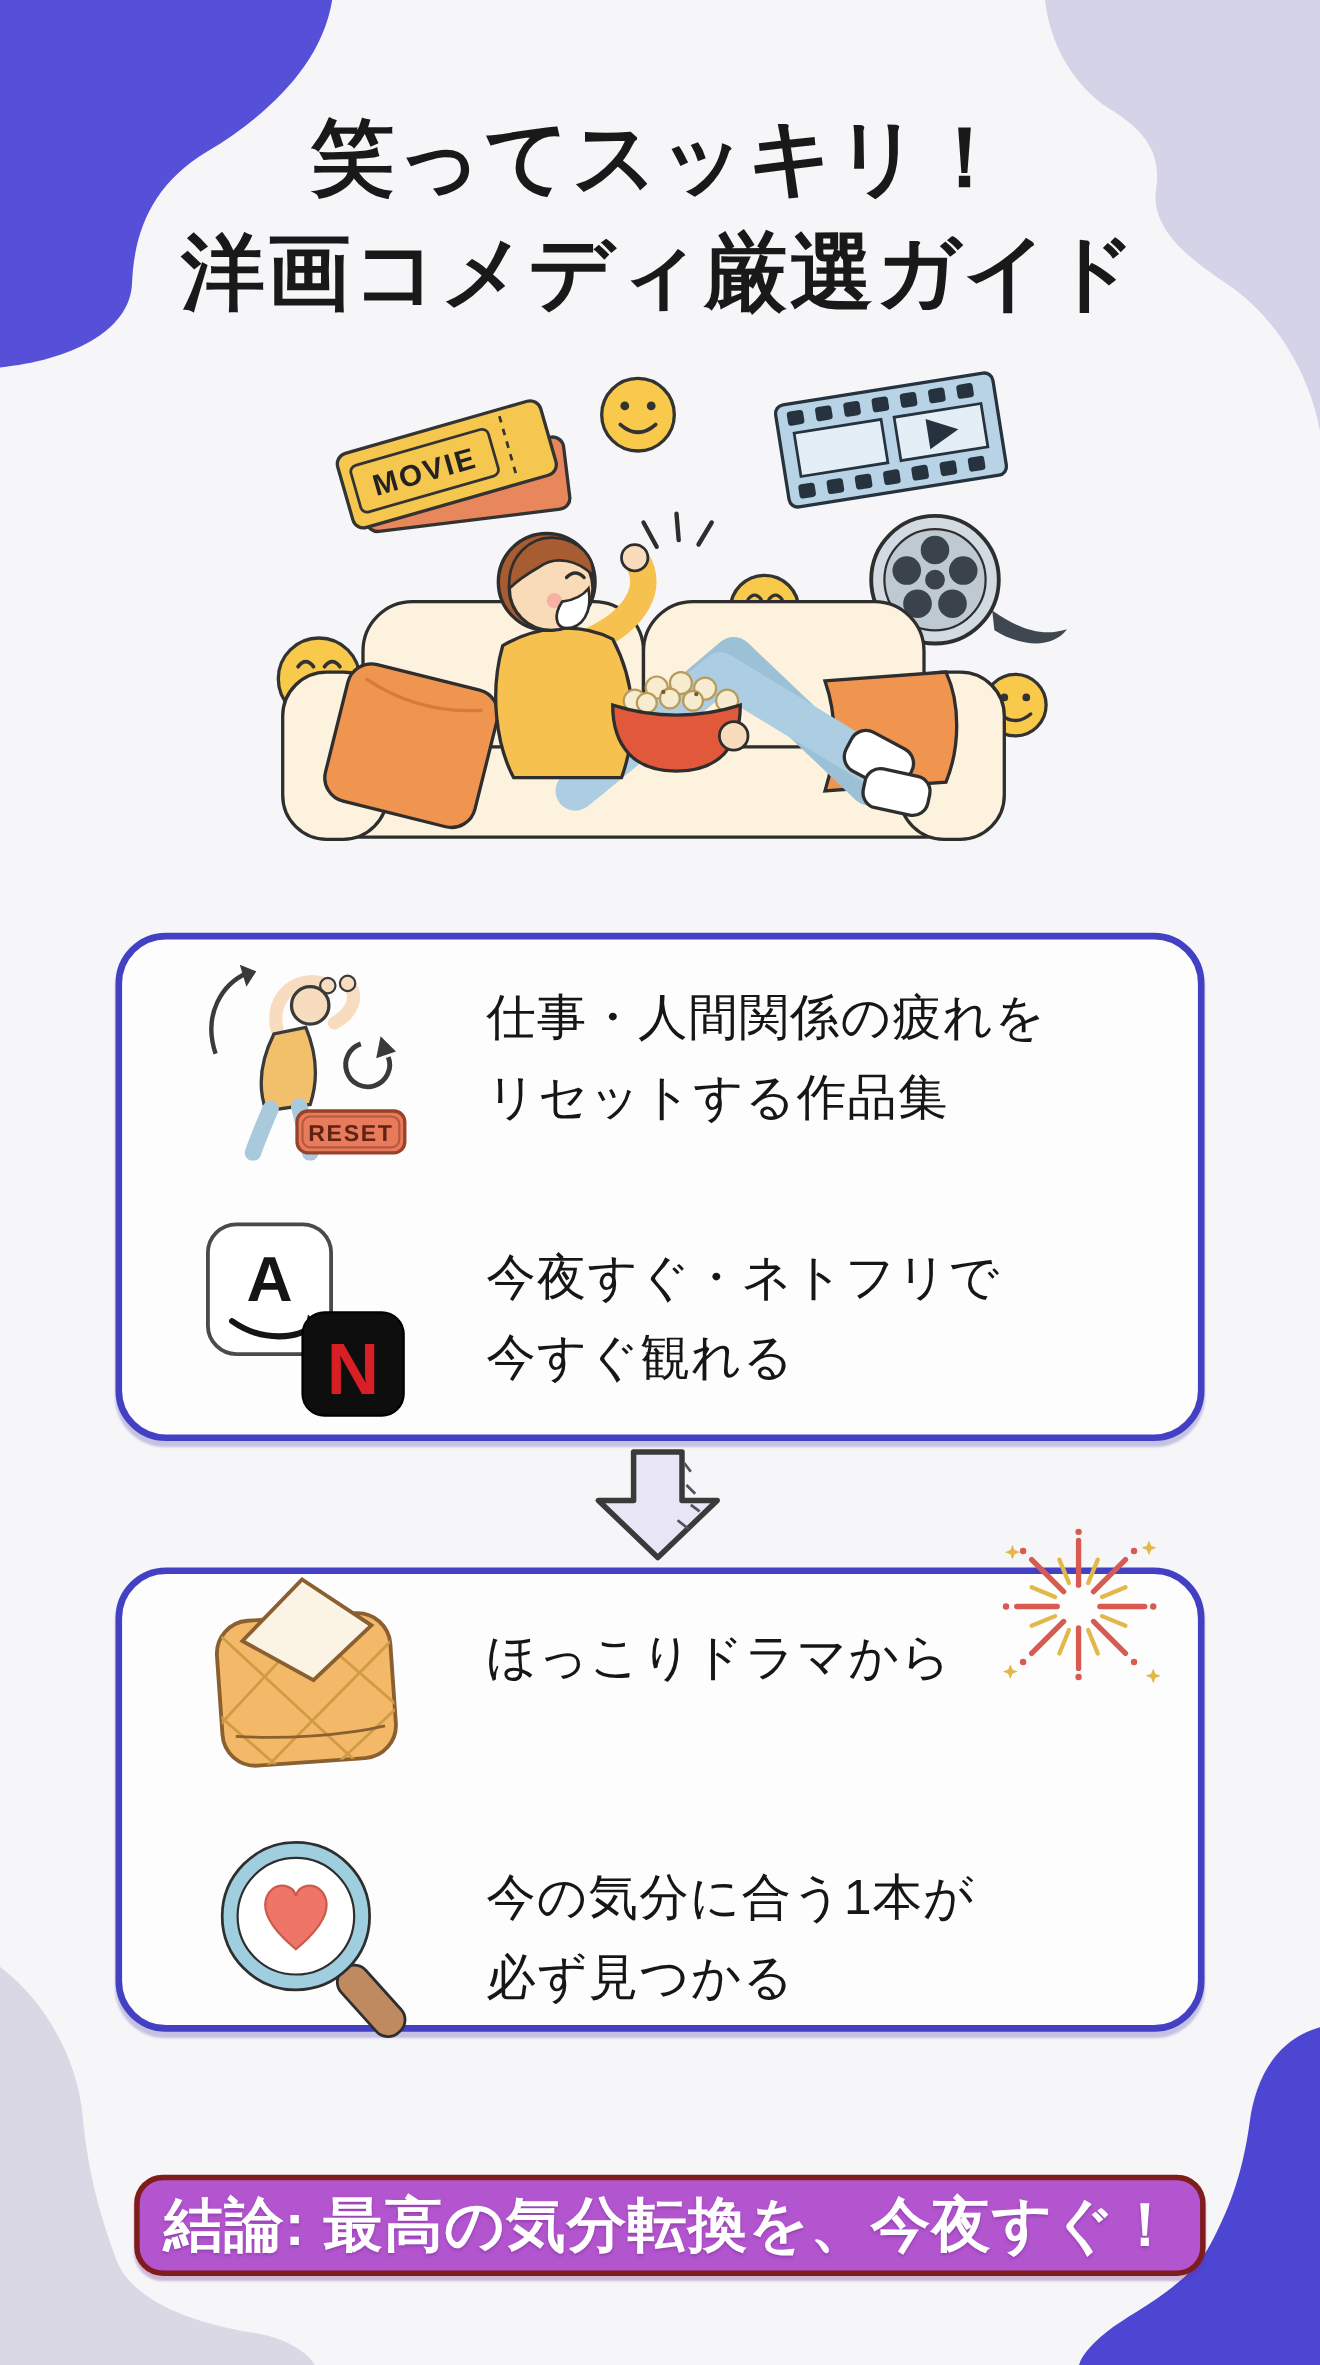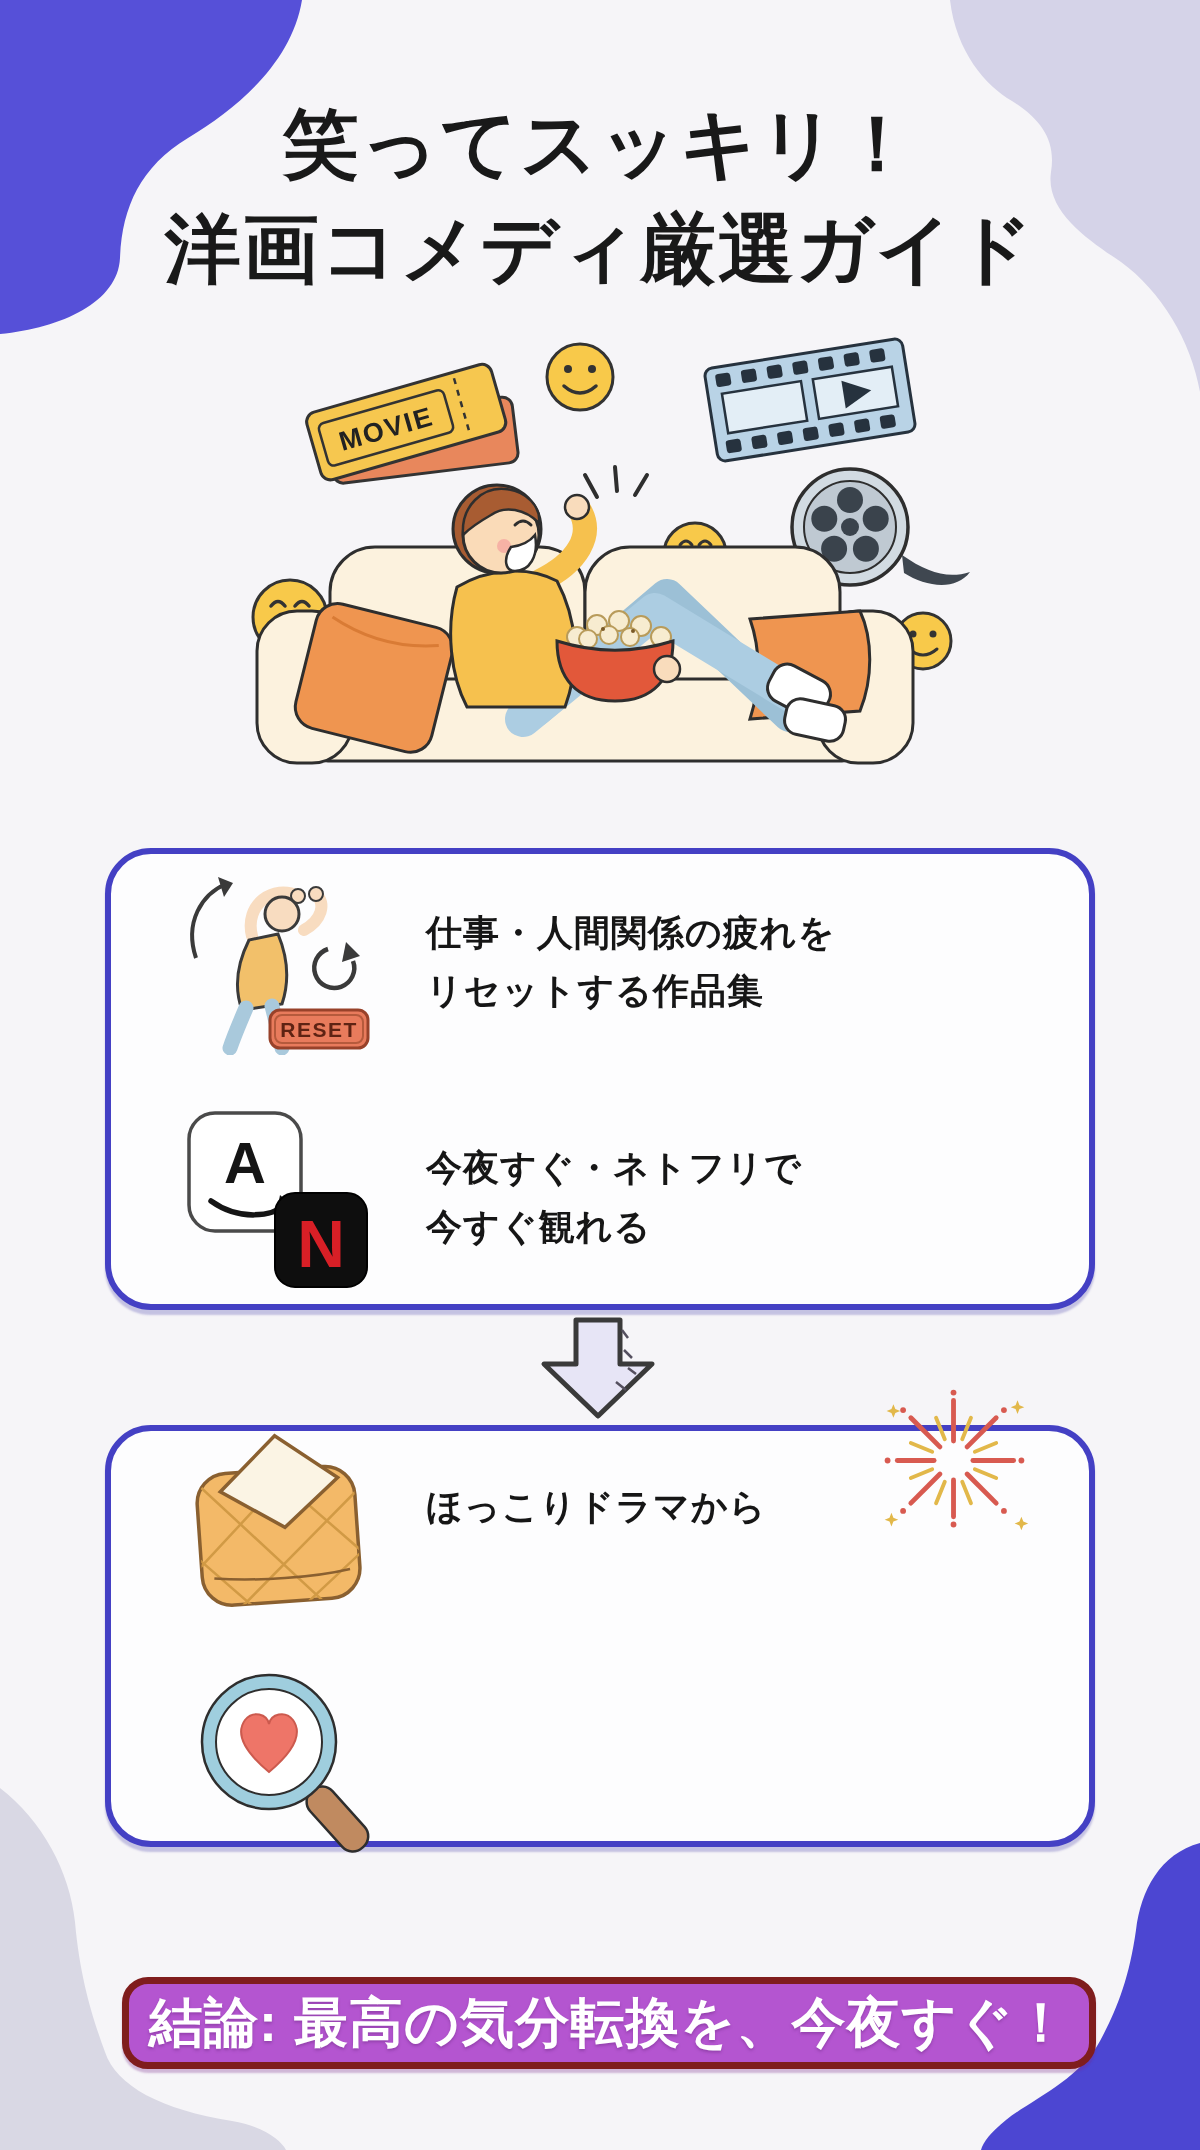--- a/index.html
+++ b/index.html
@@ -14,28 +14,28 @@
 
   .hero{left:205px;top:318px;width:790px;height:482px;}
 
   .card{left:105px;width:990px;background:#fdfdfe;border:6px solid #4440c4;border-radius:46px;
         box-sizing:border-box;display:flex;flex-direction:column;justify-content:center;
         gap:52px;padding:30px 55px;box-shadow:0 5px 2px rgba(70,60,170,.28);}
   .card1{top:848px;height:462px;}
   .card2{top:1425px;height:422px;}
   .row{display:flex;align-items:center;gap:35px;}
   .icon-cell{flex:0 0 225px;display:flex;align-items:flex-start;justify-content:center;}
-  .row-text{font-size:36px;font-weight:700;color:#161616;line-height:1.62;letter-spacing:1px;}
+  .row-text{font-size:45px;font-weight:400;color:#161616;line-height:1.62;letter-spacing:1px;margin-left:16px;}
   .row-text .line{white-space:nowrap;}
   .spark-cell{margin-left:auto;align-self:flex-start;margin-top:-34px;}
 
   .arrow-wrap{left:540px;top:1316px;width:120px;height:104px;}
 
   .conclusion{left:122px;top:1977px;width:974px;height:92px;background:#b455d0;
-              border:7px solid #7f1d1d;border-radius:26px;box-sizing:border-box;
+              border:5px solid #7f1d1d;border-radius:26px;box-sizing:border-box;
               display:flex;align-items:center;justify-content:center;
               color:#ffffff;font-size:54px;font-weight:800;letter-spacing:1px;white-space:nowrap;
               box-shadow:0 4px 2px rgba(120,40,140,.3);text-shadow:0 2px 3px rgba(90,30,110,.35);}
 </style>
 </head>
 <body>
 
 <div class="canvas">
 
   <svg class="bg-blobs" viewBox="0 0 1200 2150">
@@ -304,20 +304,24 @@
     <div class="row">
       <div class="icon-cell">
         <svg width="195" height="205" viewBox="0 0 195 205">
           <rect x="118" y="130" width="30" height="76" rx="14" fill="#c08a60" stroke="#2e2e2e" stroke-width="2.5" transform="rotate(-42 133 133)"></rect>
           <circle cx="88" cy="82" r="60" fill="#ffffff" stroke="#9fcede" stroke-width="13"></circle>
           <circle cx="88" cy="82" r="67" fill="none" stroke="#2e2e2e" stroke-width="2.5"></circle>
           <circle cx="88" cy="82" r="53" fill="none" stroke="#2e2e2e" stroke-width="2"></circle>
           <path d="M88,112 C64,92 54,74 64,60 C72,50 86,54 88,64 C90,54 104,50 112,60 C122,74 112,92 88,112 Z" fill="#ee7568" stroke="#cc5a4e" stroke-width="2"></path>
         </svg>
       </div>
+      <div class="row-text">
+        <div class="line">今の気分に合う1本が</div>
+        <div class="line">必ず見つかる</div>
+      </div>
     </div>
   </section>
 
   <footer class="layer conclusion">
     <span>結論: 最高の気分転換を、今夜すぐ！</span>
   </footer>
 
 </div>
 
 </body></html>

